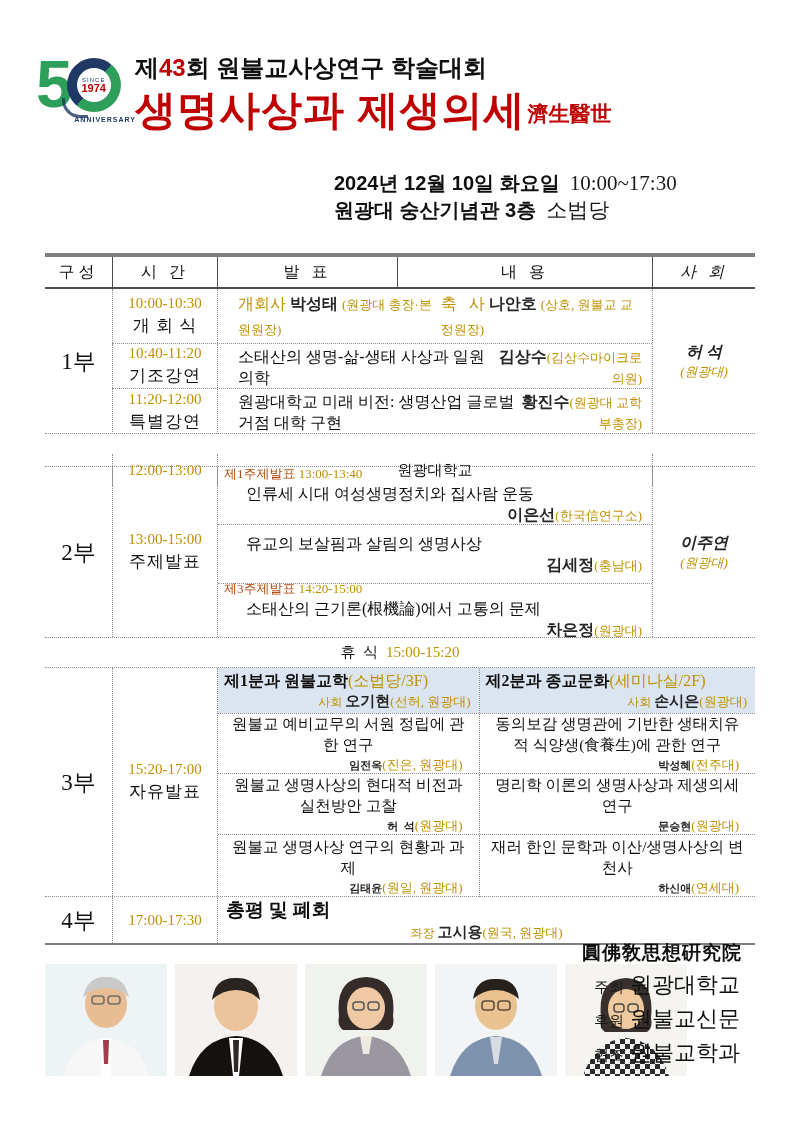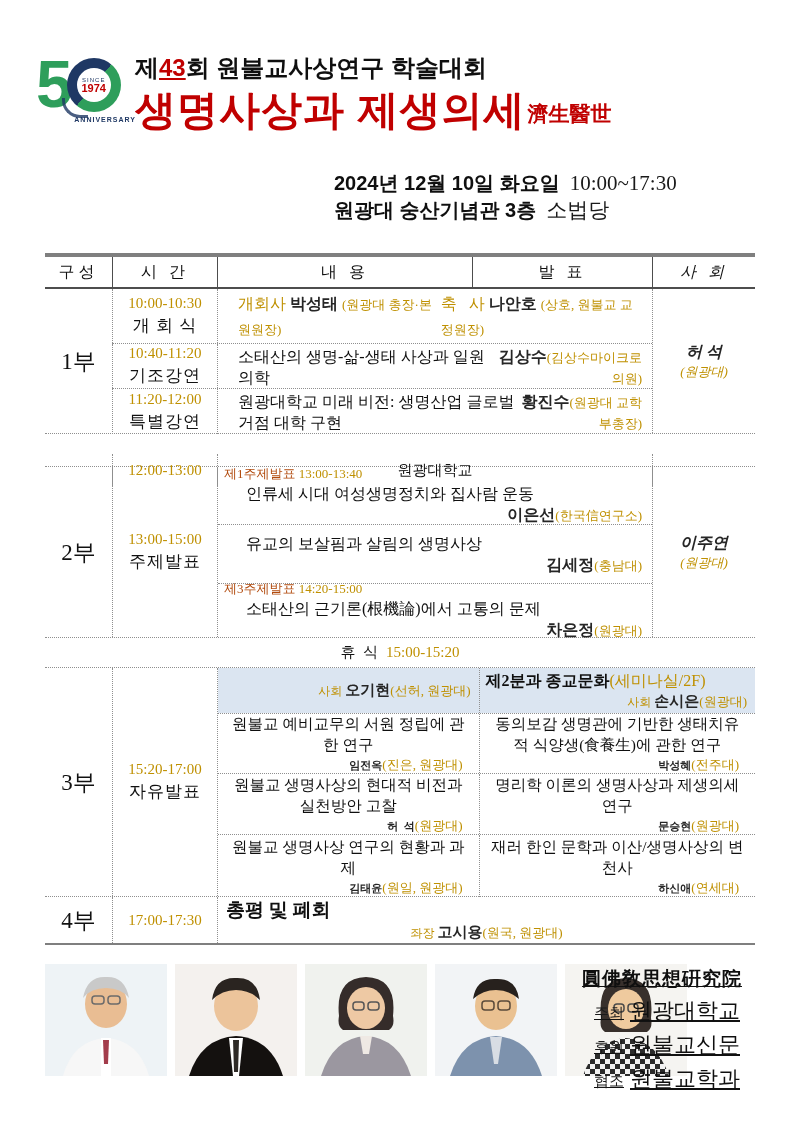--- a/index.html
+++ b/index.html
@@ -19,21 +19,21 @@
                display:flex; flex-direction:column; align-items:center; justify-content:center; }
   .logo-since { font-family:"Liberation Sans", sans-serif; font-size:6px; color:#1f3864; letter-spacing:1px; }
   .logo-year  { font-family:"Liberation Sans", sans-serif; font-size:11px; font-weight:bold; color:#c00000; line-height:11px; }
   .logo-anniv { font-family:"Liberation Sans", sans-serif; font-size:7px; font-weight:bold; color:#1f3864;
                letter-spacing:1px; margin-top:2px; text-align:right; }
   .logo-swirl { position:absolute; left:26px; top:44px; width:26px; height:20px;
                border-bottom:3px solid #1f3864; border-left:3px solid #1f3864; border-radius:0 0 0 18px; opacity:.8; }
 
   .titles { position:absolute; left:135px; top:52px; width:630px; }
   .subtitle { font-family:"Liberation Sans", sans-serif; font-weight:bold; font-size:24px; color:#0f0f0f; }
-  .subtitle .num { color:#c00000;text-decoration:underline; }
+  .subtitle .num { color:#c00000; }
   .main-title-row { margin-top:4px; display:flex; align-items:flex-end; }
   .main-title { font-family:"Liberation Sans", sans-serif; font-weight:bold; font-size:41px; line-height:44px;
                 color:#c00000; letter-spacing:1px; }
   .hanja { font-size:21px; font-weight:bold; color:#c00000; margin-left:2px; padding-bottom:4px; }
 
   
   .event { position:absolute; left:334px; top:170px; width:430px; }
   .event-line { display:flex; align-items:baseline; gap:10px; line-height:27px; }
   .ev-b { font-family:"Liberation Sans", sans-serif; font-weight:bold; font-size:20px; color:#0f0f0f; }
   .ev-r { font-size:21px; color:#1a1a1a; }
@@ -95,21 +95,21 @@
   .trackcell .presline .nm { font-size:11px; }
 
   .p4content { display:flex; flex-direction:column; justify-content:center; padding:2px 8px; }
   .p4line1 { display:flex; align-items:baseline; gap:14px; }
   .p4title { font-size:19px; font-weight:bold; color:#0f0f0f; }
   .p4line2 { text-align:center; line-height:19px; }
 
   
   .photos { position:absolute; left:45px; top:964px; display:flex; gap:8px; }
   .photo { width:122px; height:112px; background:#f2f5f7; overflow:hidden; }
-  .credits { position:absolute; left:582px; top:966px; width:185px;text-decoration:underline; }
+  .credits { position:absolute; left:582px; top:940px; width:185px; }
   .institute { font-size:19px; font-weight:bold; color:#0f0f0f; letter-spacing:1px; }
   .credit-line { display:flex; align-items:baseline; margin-top:4px; }
   .credit-role { width:42px; text-align:right; font-size:15px; color:#1a1a1a; margin-right:6px; }
   .credit-org { font-size:22px; color:#0f0f0f; }
 </style>
 </head>
 <body>
 
 <div class="sheet">
 
@@ -146,22 +146,22 @@
       <span class="ev-b">원광대 숭산기념관 3층</span>
       <span class="ev-r">소법당</span>
     </div>
   </div>
 
   <div class="table">
 
     <div class="band thead">
       <div class="th cw1">구성</div>
       <div class="th cw2">시 간</div>
+      <div class="th cw4">발 표</div>
       <div class="th cw3">내 용</div>
-      <div class="th cw4">발 표</div>
       <div class="th cw5">사 회</div>
     </div>
 
     <div class="section dotB" style="height:145px;">
       <div class="gubun cw1">1부</div>
       <div class="midcol" style="width:540px;">
         <div class="band dotB" style="height:55px;">
           <div class="timecell cw2 dotL">
             <span class="time pre">10:00-10:30</span>
             <span class="role pre">개 회 식</span>
@@ -256,20 +256,21 @@
 
     <div class="section dotB" style="height:229px;">
       <div class="gubun cw1">3부</div>
       <div class="timecell cw2 dotL">
         <span class="time pre">15:20-17:00</span>
         <span class="role pre">자유발표</span>
       </div>
       <div class="midcol cwrest dotL">
         <div class="band dotB" style="height:46px;">
           <div class="trackhead cwl">
+            <div class="tline"><span class="tname">제1분과 원불교학</span><span class="troom">(소법당/3F)</span></div>
             <div class="chairline"><span class="chair-label">사회</span><span class="nm">오기현</span><span class="af">(선허, 원광대)</span></div>
           </div>
           <div class="trackhead cwr dotL">
             <div class="tline"><span class="tname">제2분과 종교문화</span><span class="troom">(세미나실/2F)</span></div>
             <div class="chairline"><span class="chair-label">사회</span><span class="nm">손시은</span><span class="af">(원광대)</span></div>
           </div>
         </div>
         <div class="band dotB" style="height:60px;">
           <div class="trackcell cwl">
             <div class="titleline">원불교 예비교무의 서원 정립에 관한 연구</div>

